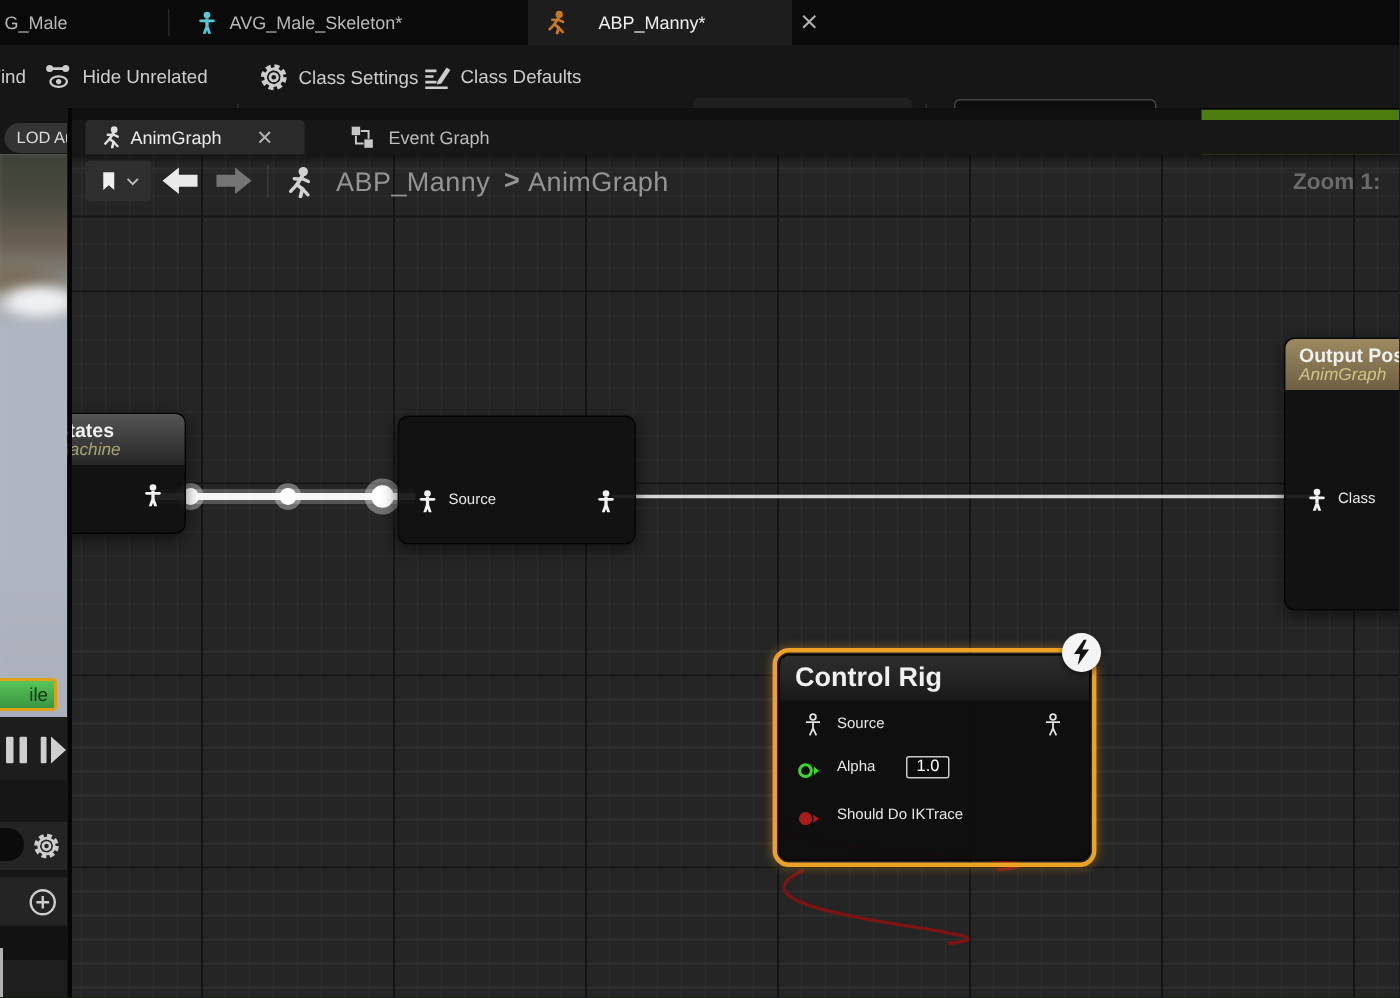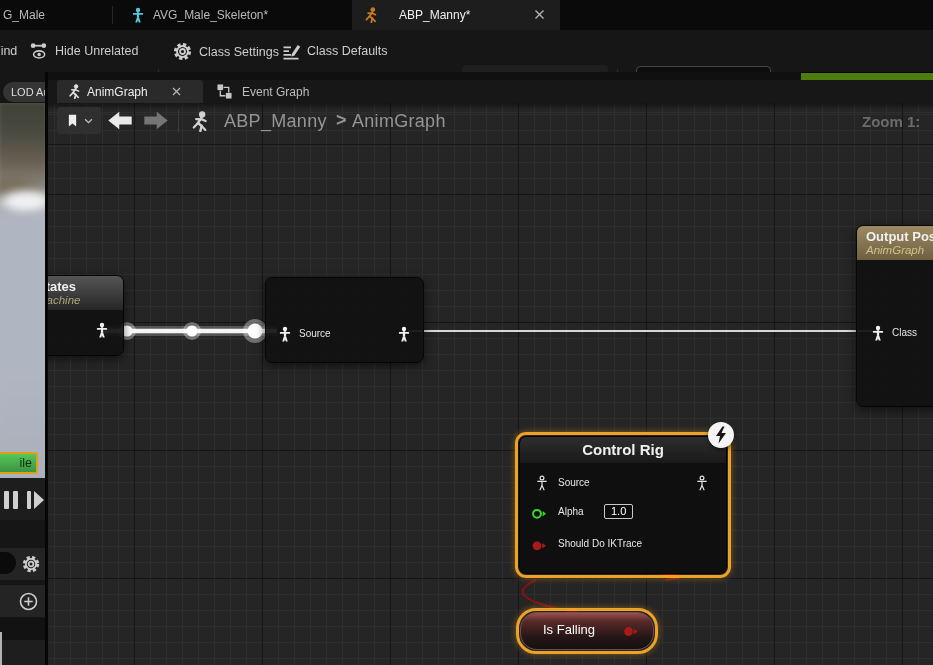--- a/index.html
+++ b/index.html
@@ -104,21 +104,21 @@
     <div class="ttab abs" style="left:3px;top:0;">
       <span>G_Male</span>
     </div>
     <div class="tsep" style="left:112px;"></div>
     <div class="ttab abs" style="left:130px;top:0;">
       <svg width="16" height="16" viewBox="0 0 16 16" fill="#58c7d8">
           <use href="#person-f"></use>
         </svg>
       <span>AVG_Male_Skeleton*</span>
     </div>
-    <div class="ttab active abs" style="left:352px;top:0;width:208px;padding-left:10px;box-sizing:border-box;gap:21px;">
+    <div class="ttab active abs" style="left:352px;top:0;width:176px;padding-left:10px;box-sizing:border-box;gap:21px;">
       <svg width="16" height="16" viewBox="0 0 16 16" fill="#c87a1e" stroke="#c87a1e">
           <use href="#runner"></use>
         </svg>
       <span>ABP_Manny*</span>
       <svg class="abs" style="left:182px;top:9px;" width="11" height="11" viewBox="0 0 11 11">
         <path d="M1.5 1.5 L9.5 9.5 M9.5 1.5 L1.5 9.5" stroke="#b3b3b3" stroke-width="1.4"></path>
       </svg>
     </div>
   </div>
 
@@ -235,21 +235,21 @@
     <div id="gtabwell" class="abs">
       <div class="gtab active abs" style="left:12px;top:0;width:128px;">
         <svg width="15" height="15" viewBox="0 0 16 16" fill="#e0e0e0" stroke="#e0e0e0">
             <use href="#runner"></use>
           </svg>
         <span>AnimGraph</span>
         <svg class="abs" style="left:115px;top:7px;" width="9" height="9" viewBox="0 0 9 9">
           <path d="M1 1 L8 8 M8 1 L1 8" stroke="#b3b3b3" stroke-width="1.3"></path>
         </svg>
       </div>
-      <div class="gtab abs" style="left:163px;top:0;gap:10px;">
+      <div class="gtab abs" style="left:180px;top:0;gap:10px;">
         <svg width="15" height="15" viewBox="0 0 16 16">
           <rect x="0.5" y="0.5" width="6" height="6" fill="#c8c8c8"></rect>
           <rect x="9.5" y="9.5" width="6" height="6" fill="#c8c8c8"></rect>
           <path d="M7 3.5 H12.5 V9 M3.5 7 V12.5 H9" stroke="#c8c8c8" stroke-width="1.4" fill="none"></path>
         </svg>
         <span>Event Graph</span>
       </div>
     </div>
 
     <div id="canvas" class="abs">
@@ -298,21 +298,21 @@
         </div>
         <svg class="abs" style="left:13px;top:99px;" width="16" height="16" viewBox="0 0 16 16" fill="#f2f2f2">
             <use href="#person-f"></use>
           </svg>
         <span class="pinlbl abs" style="left:35px;top:101px;">Class</span>
       </div>
 
       <div class="sel" style="left:470px;top:329px;width:210px;height:140px;border-radius:11px;">
         <div style="position:absolute;left:1px;top:1px;right:1px;bottom:1px;border-radius:7px;background:rgba(14,14,14,.95);border:1px solid #050505;overflow:hidden;">
           <div class="nhead" style="background:linear-gradient(180deg,#2e2e2e 0%,#191919 100%);padding:4px 10px 5px 10px;">
-            <div class="ntitle" style="font-size:15px;text-align:center;">Control Rig</div>
+            <div class="ntitle" style="font-size:18px;">Control Rig</div>
           </div>
           <svg class="abs" style="left:14px;top:38px;" width="16" height="16" viewBox="0 0 16 16" stroke="#e2e2e2">
               <use href="#person-o"></use>
             </svg>
           <span class="pinlbl abs" style="left:38px;top:40px;">Source</span>
           <svg class="abs" style="left:174px;top:38px;" width="16" height="16" viewBox="0 0 16 16" stroke="#e2e2e2">
               <use href="#person-o"></use>
             </svg>
 
           <svg class="abs" style="left:12px;top:71px;" width="15" height="12" viewBox="0 0 15 12">
@@ -330,28 +330,20 @@
         </div>
       </div>
 
       <div class="abs" style="left:663px;top:319px;width:26px;height:26px;border-radius:50%;background:#f4f4f4;box-shadow:0 2px 4px rgba(0,0,0,.5);">
         <svg class="abs" style="left:6px;top:4px;" width="14" height="18" viewBox="0 0 14 18">
           <path d="M8.5 0.5 L2 10 H6 L4.5 17.5 L12 7 H7.5 L10.5 0.5 Z" fill="#141414"></path>
         </svg>
       </div>
 
 
-      <div class="sel pill" style="left:471px;top:505px;width:136px;height:40px;border-radius:20px;">
-        <div style="position:absolute;left:1px;top:1px;right:1px;bottom:1px;border-radius:17px;border:1px solid #6b5050;background:linear-gradient(180deg,#9c5050 0%,#5a2a2a 22%,#241616 68%,#151010 100%);">
-          <span class="abs" style="left:22px;top:9px;font-size:13px;color:#ffffff;">Is Falling</span>
-          <svg class="abs" style="left:102px;top:13px;" width="16" height="12" viewBox="0 0 15 12" fill="#ab1a1a">
-              <use href="#boolpin-g"></use>
-            </svg>
-        </div>
-      </div>
 
       <div id="bookmarkbtn" class="abs">
         <svg width="13" height="15" viewBox="0 0 16 16">
           <path d="M3.5 1 h9 v14.5 l-4.5-3.8 -4.5 3.8 z" fill="#efefef"></path>
         </svg>
         <svg width="9" height="6" viewBox="0 0 10 7">
           <path d="M1 1.5 L5 5.5 L9 1.5" stroke="#c0c0c0" stroke-width="1.5" fill="none"></path>
         </svg>
       </div>
       <svg class="abs" style="left:62px;top:8px;" width="26" height="19" viewBox="0 0 17 13">

